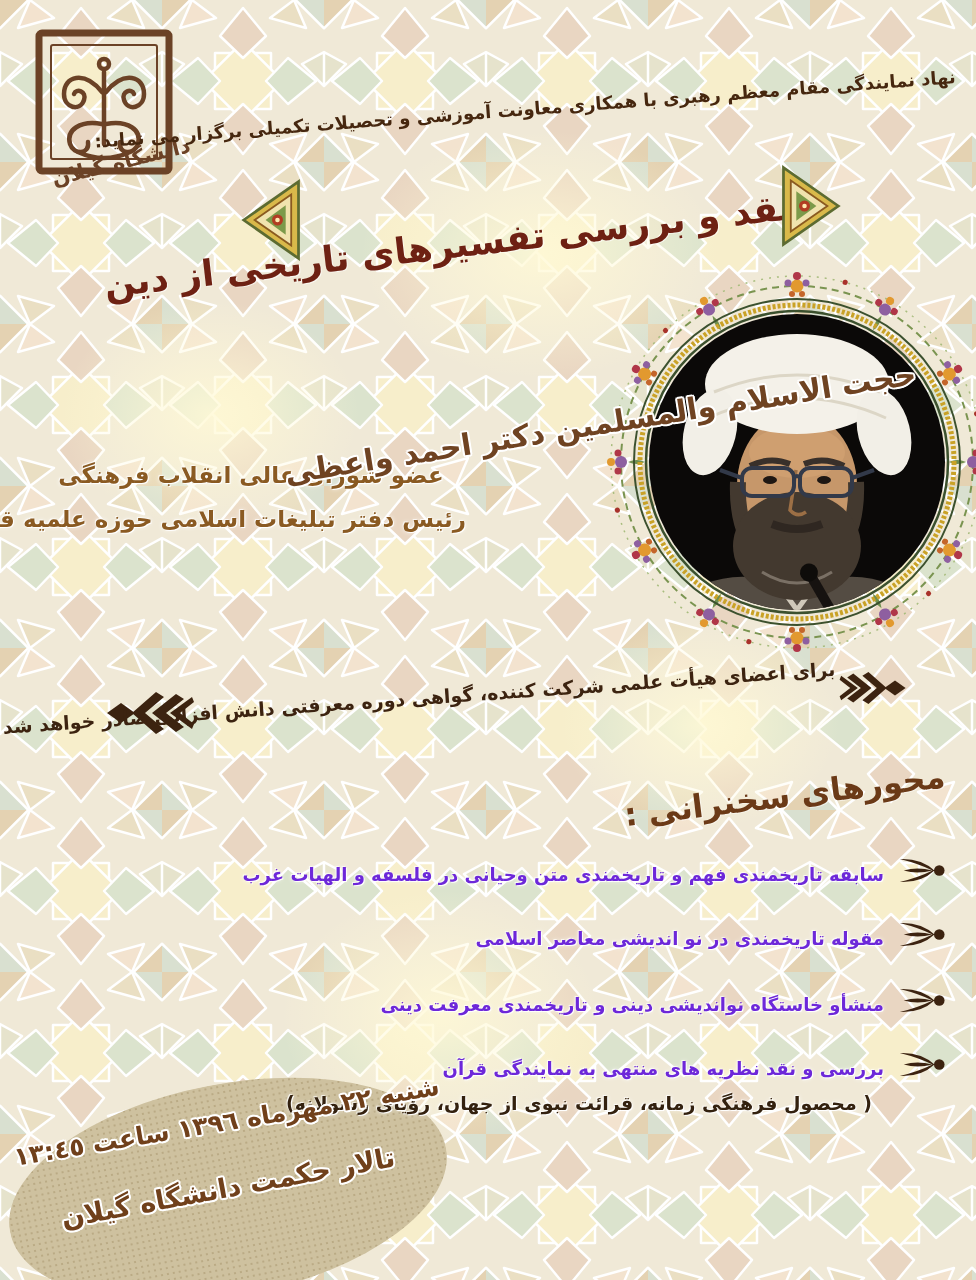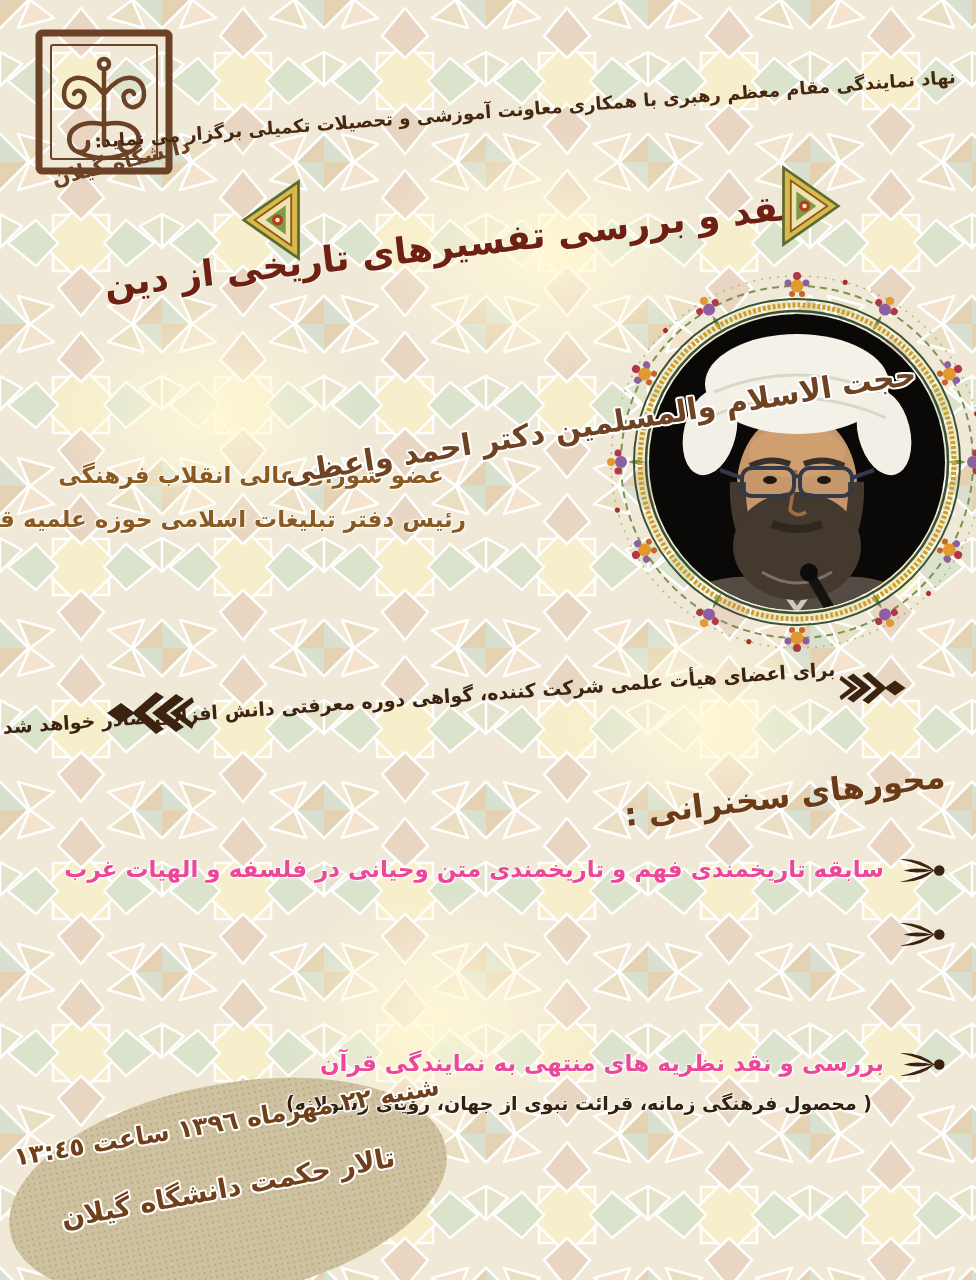--- a/index.html
+++ b/index.html
@@ -51,22 +51,22 @@
     font-size:19px;font-weight:bold;color:#3c2310;
     transform:rotate(-4deg);transform-origin:center;}
   .note-arrow-l{left:104px;top:684px;width:92px;height:58px;z-index:3;}
   .note-arrow-r{left:838px;top:666px;width:70px;height:44px;z-index:3;transform:scaleX(-1);}
 
   .topics-heading{left:636px;top:776px;width:310px;z-index:3;text-align:center;white-space:nowrap;
     font-size:32px;font-weight:bold;color:#6b3a17;
     transform:rotate(-7deg);transform-origin:center;
     text-shadow:1px 1px 0 rgba(255,255,255,.5);}
 
-  .topic{position:absolute;right:30px;z-index:3;display:flex;align-items:flex-start;gap:12px;
-    font-size:23px;font-weight:bold;color:#ec4899;white-space:nowrap;}
+  .topic{position:absolute;right:30px;z-index:3;display:flex;align-items:flex-end;gap:12px;
+    font-size:18px;font-weight:bold;color:#6d28d9;white-space:nowrap;}
   .t1{top:856px;} .t2{top:920px;} .t3{top:986px;} .t4{top:1050px;}
   .b-arrow{width:50px;height:29px;flex:none;}
   .topic-footnote{right:104px;top:1092px;z-index:3;white-space:nowrap;
     font-size:19px;font-weight:bold;color:#33210f;text-align:right;}
 
   .date-ellipse{left:6px;top:1084px;width:444px;height:212px;z-index:2;
     border-radius:50%;
     background-color:#cec19f;
     background-image:radial-gradient(rgba(140,118,72,.30) 1px,rgba(0,0,0,0) 1.4px);
     background-size:6px 6px;
@@ -273,20 +273,27 @@
   <div class="topic t1">
     <svg class="b-arrow">
         <use href="#bullet-arrow"></use>
       </svg>
     <span class="soft-w">سابقه تاریخمندی فهم و تاریخمندی متن وحیانی در فلسفه و الهیات غرب</span>
   </div>
   <div class="topic t2">
     <svg class="b-arrow">
         <use href="#bullet-arrow"></use>
       </svg>
+    <span class="soft-w">مقوله تاریخمندی در نو اندیشی معاصر اسلامی</span>
+  </div>
+  <div class="topic t3">
+    <svg class="b-arrow">
+        <use href="#bullet-arrow"></use>
+      </svg>
+    <span class="soft-w">منشأو خاستگاه نواندیشی دینی و تاریخمندی معرفت دینی</span>
   </div>
   <div class="topic t4">
     <svg class="b-arrow">
         <use href="#bullet-arrow"></use>
       </svg>
     <span class="soft-w">بررسی و نقد نظریه های منتهی به نمایندگی قرآن</span>
   </div>
   <div class="abs topic-footnote soft-w">( محصول فرهنگی زمانه، قرائت نبوی از جهان، رؤیای رسولانه)</div>
 
   <div class="abs date-ellipse"></div>

